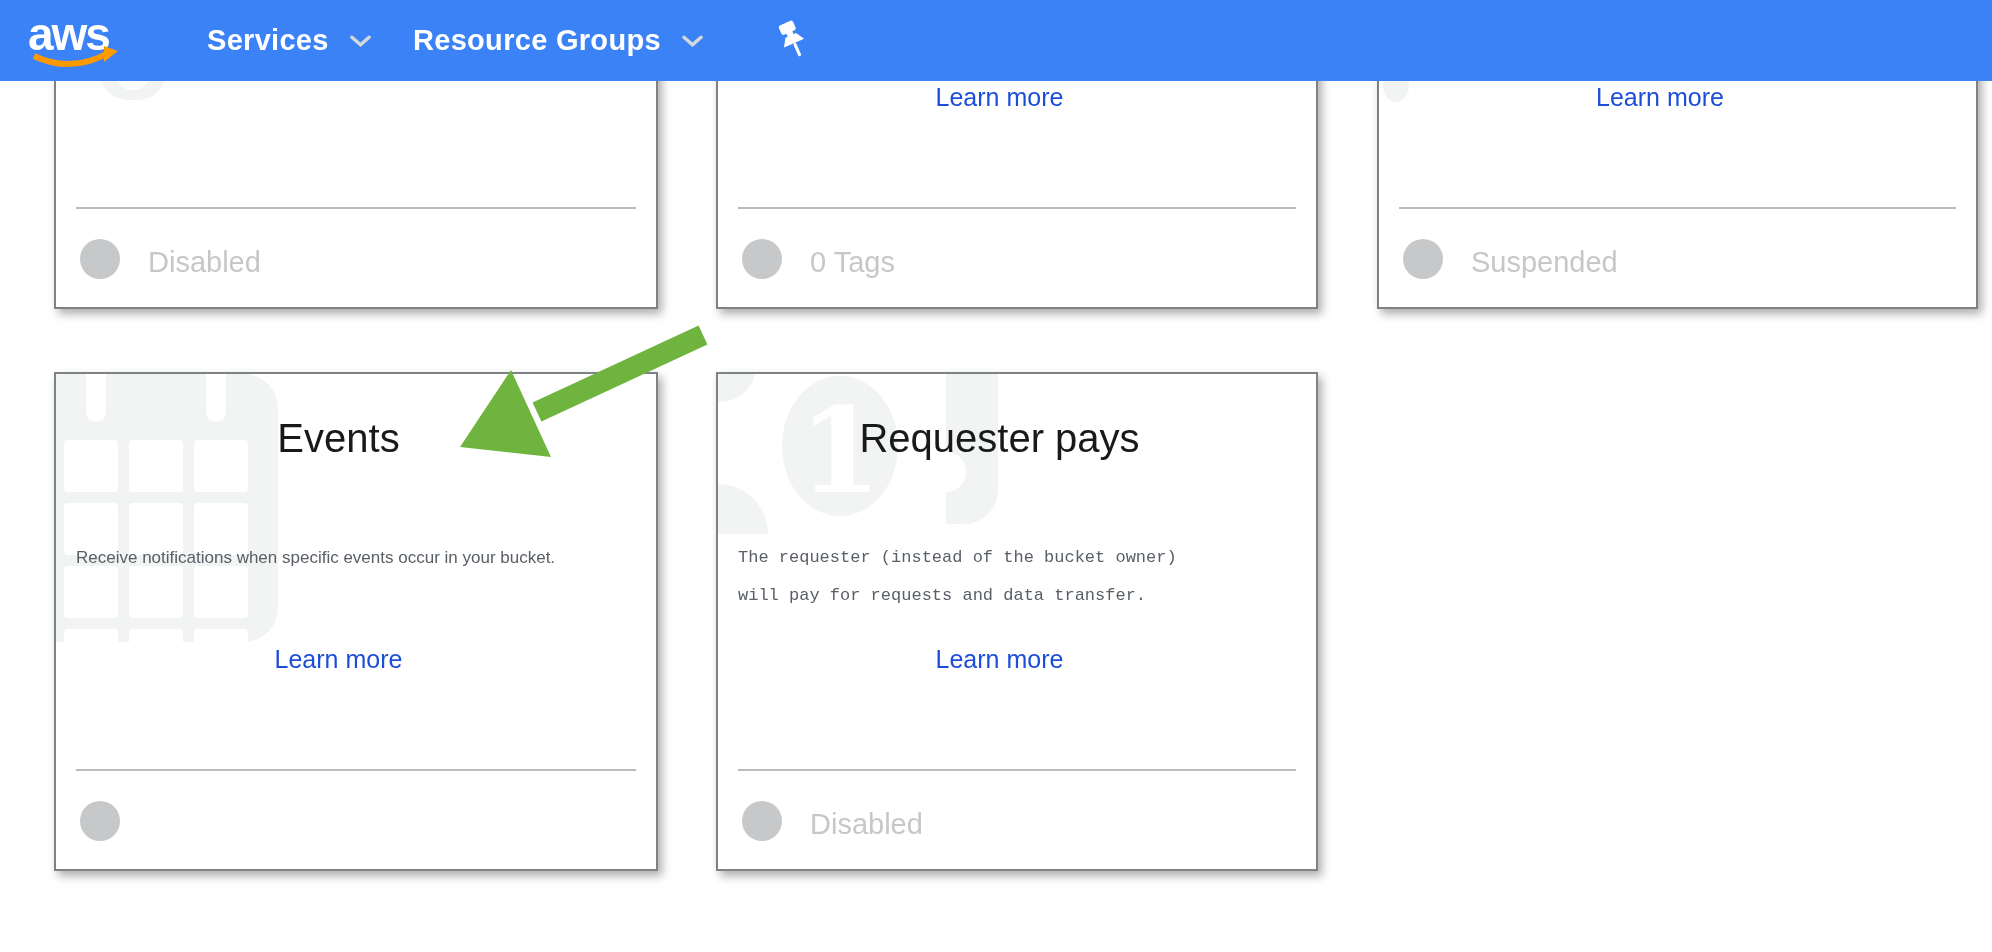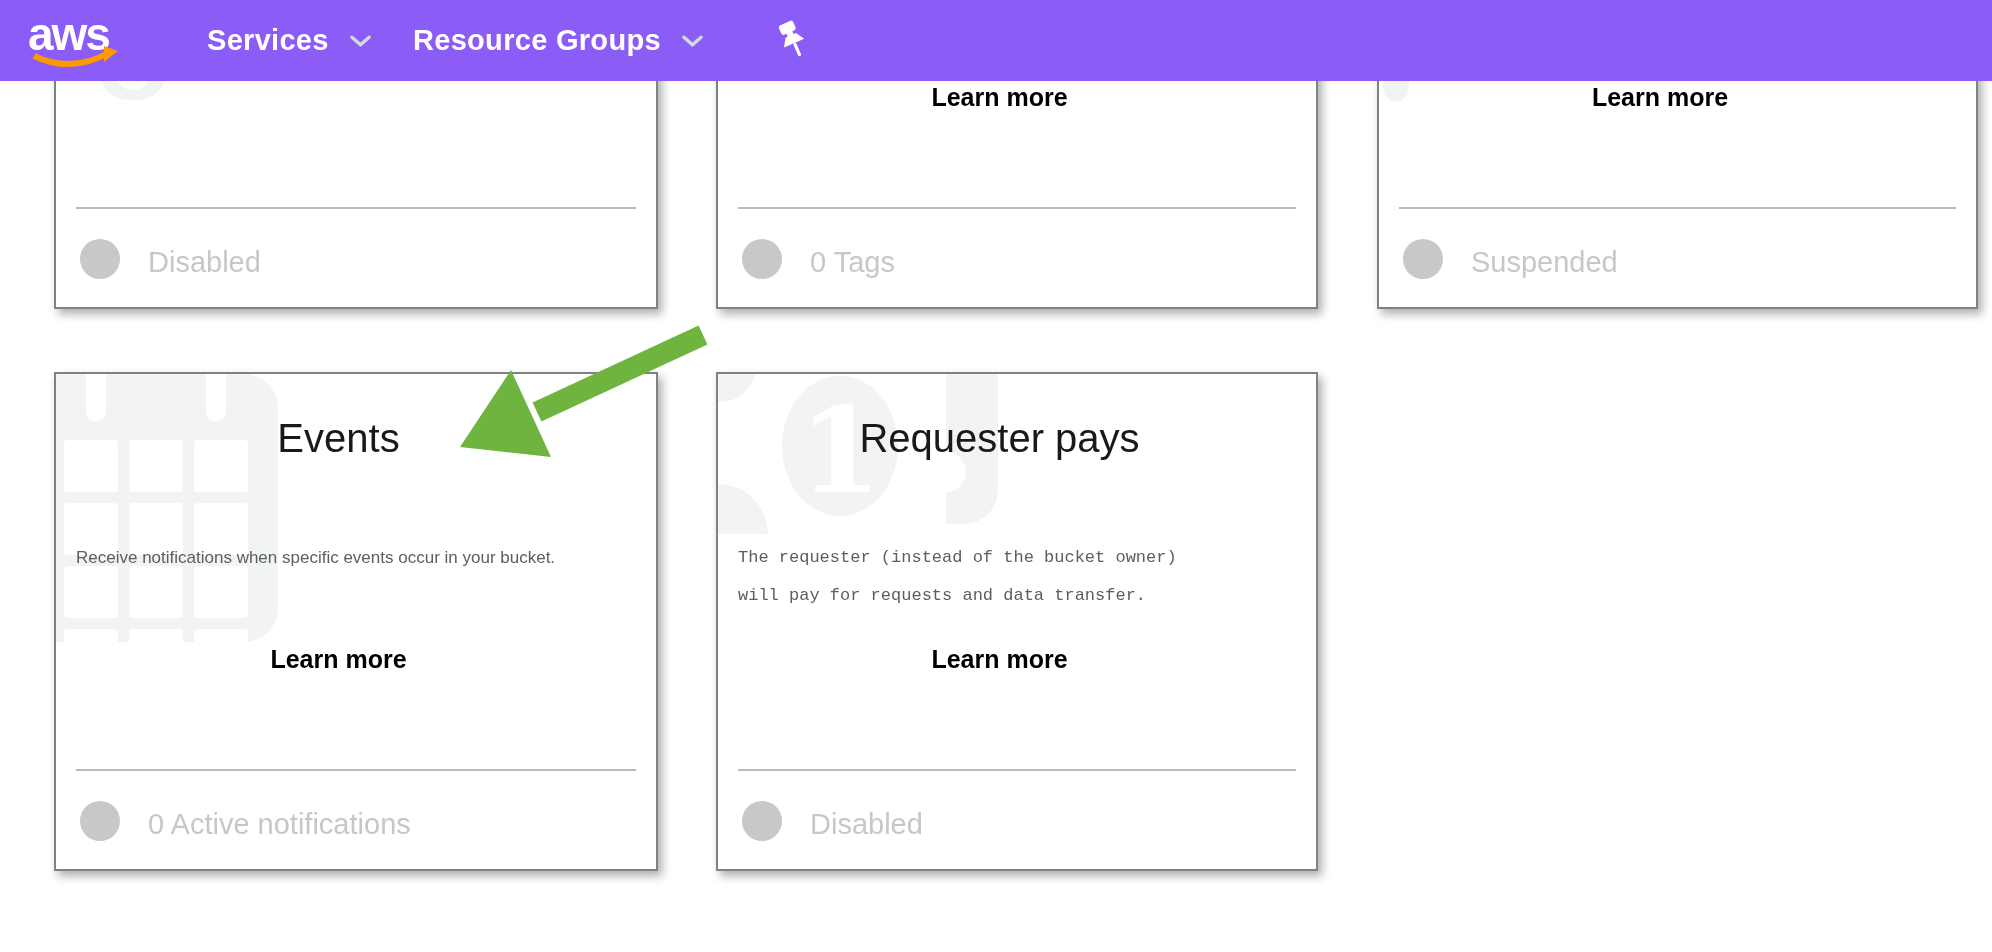--- a/index.html
+++ b/index.html
@@ -5,21 +5,21 @@
   html,body{margin:0;padding:0;}
   body{
     width:1992px;height:952px;position:relative;overflow:hidden;
     background:#ffffff;
     font-family:"Liberation Sans",sans-serif;
   }
 
   
   .navbar{
     position:absolute;left:0;top:0;width:1992px;height:81px;
-    background:#8b5cf6;z-index:50;
+    background:#3b82f6;z-index:50;
   }
   .logo{position:absolute;left:24px;top:10px;width:100px;height:62px;}
   .nav-item{
     position:absolute;top:0;height:81px;display:flex;align-items:center;gap:21px;
     color:#ffffff;font-size:29px;font-weight:bold;letter-spacing:.3px;cursor:pointer;text-align:center;
   }
   .nav-services{left:207px;}
   .nav-resource-groups{left:413px;}
   .chev{width:21px;height:12px;display:block;}
   .pin-btn{position:absolute;left:770px;top:18px;width:44px;height:46px;cursor:pointer;}
@@ -38,22 +38,22 @@
   }
   .card-desc{
     position:absolute;left:20px;right:55px;top:165px;
     font-size:17px;line-height:38px;color:#595f66;
   }
   .card-desc .inner{display:inline-block;}
   .card-events .card-desc .inner{max-width:505px;}
   .card-requester-pays .card-desc .inner{max-width:448px;font-family:Liberation Mono, monospace;}
   .card-link{
     position:absolute;left:20px;right:55px;top:270px;
-    font-size:25px;line-height:30px;color:#000000;text-align:center;
-    text-decoration:none;display:block;cursor:pointer;font-weight:bold;
+    font-size:25px;line-height:30px;color:#1d4ed8;text-align:center;
+    text-decoration:none;display:block;cursor:pointer;
   }
   .card-divider{
     position:absolute;left:20px;right:20px;top:395px;height:2px;background:#b9bcbf;
   }
   .card-status{
     position:absolute;left:24px;top:423px;height:44px;
     display:flex;align-items:flex-end;gap:28px;
   }
   .dot{width:40px;height:40px;border-radius:50%;background:#c6c8c9;flex:0 0 auto;}
   .status-label{font-size:29px;color:#c5c7c9;white-space:nowrap;}
@@ -184,21 +184,20 @@
   <div class="card-content">
     <div class="card-title">Events</div>
   </div>
   <div class="card-desc">
     <span class="inner">Receive notifications when specific events occur in your bucket.</span>
   </div>
   <a class="card-link">Learn more</a>
   <div class="card-divider"></div>
   <div class="card-status">
     <span class="dot"></span>
-    <span class="status-label">0 Active notifications</span>
   </div>
 </div>
 
 <div class="card pos-e card-requester-pays">
   <svg class="wm-bill" viewBox="0 0 280 160">
     <circle cx="2" cy="-8" r="36" fill="#f2f3f3"></circle>
     <path d="M0,160 v-50 a50,50 0 0 1 50,50 z" fill="#f2f3f3"></path>
     <path d="M228,0 h52 v116 a34,34 0 0 1 -34,34 h-18 z" fill="#f2f3f3"></path>
     <circle cx="228" cy="98" r="20" fill="#ffffff"></circle>
     <ellipse cx="122" cy="72" rx="58" ry="70" fill="#f2f3f3"></ellipse>

